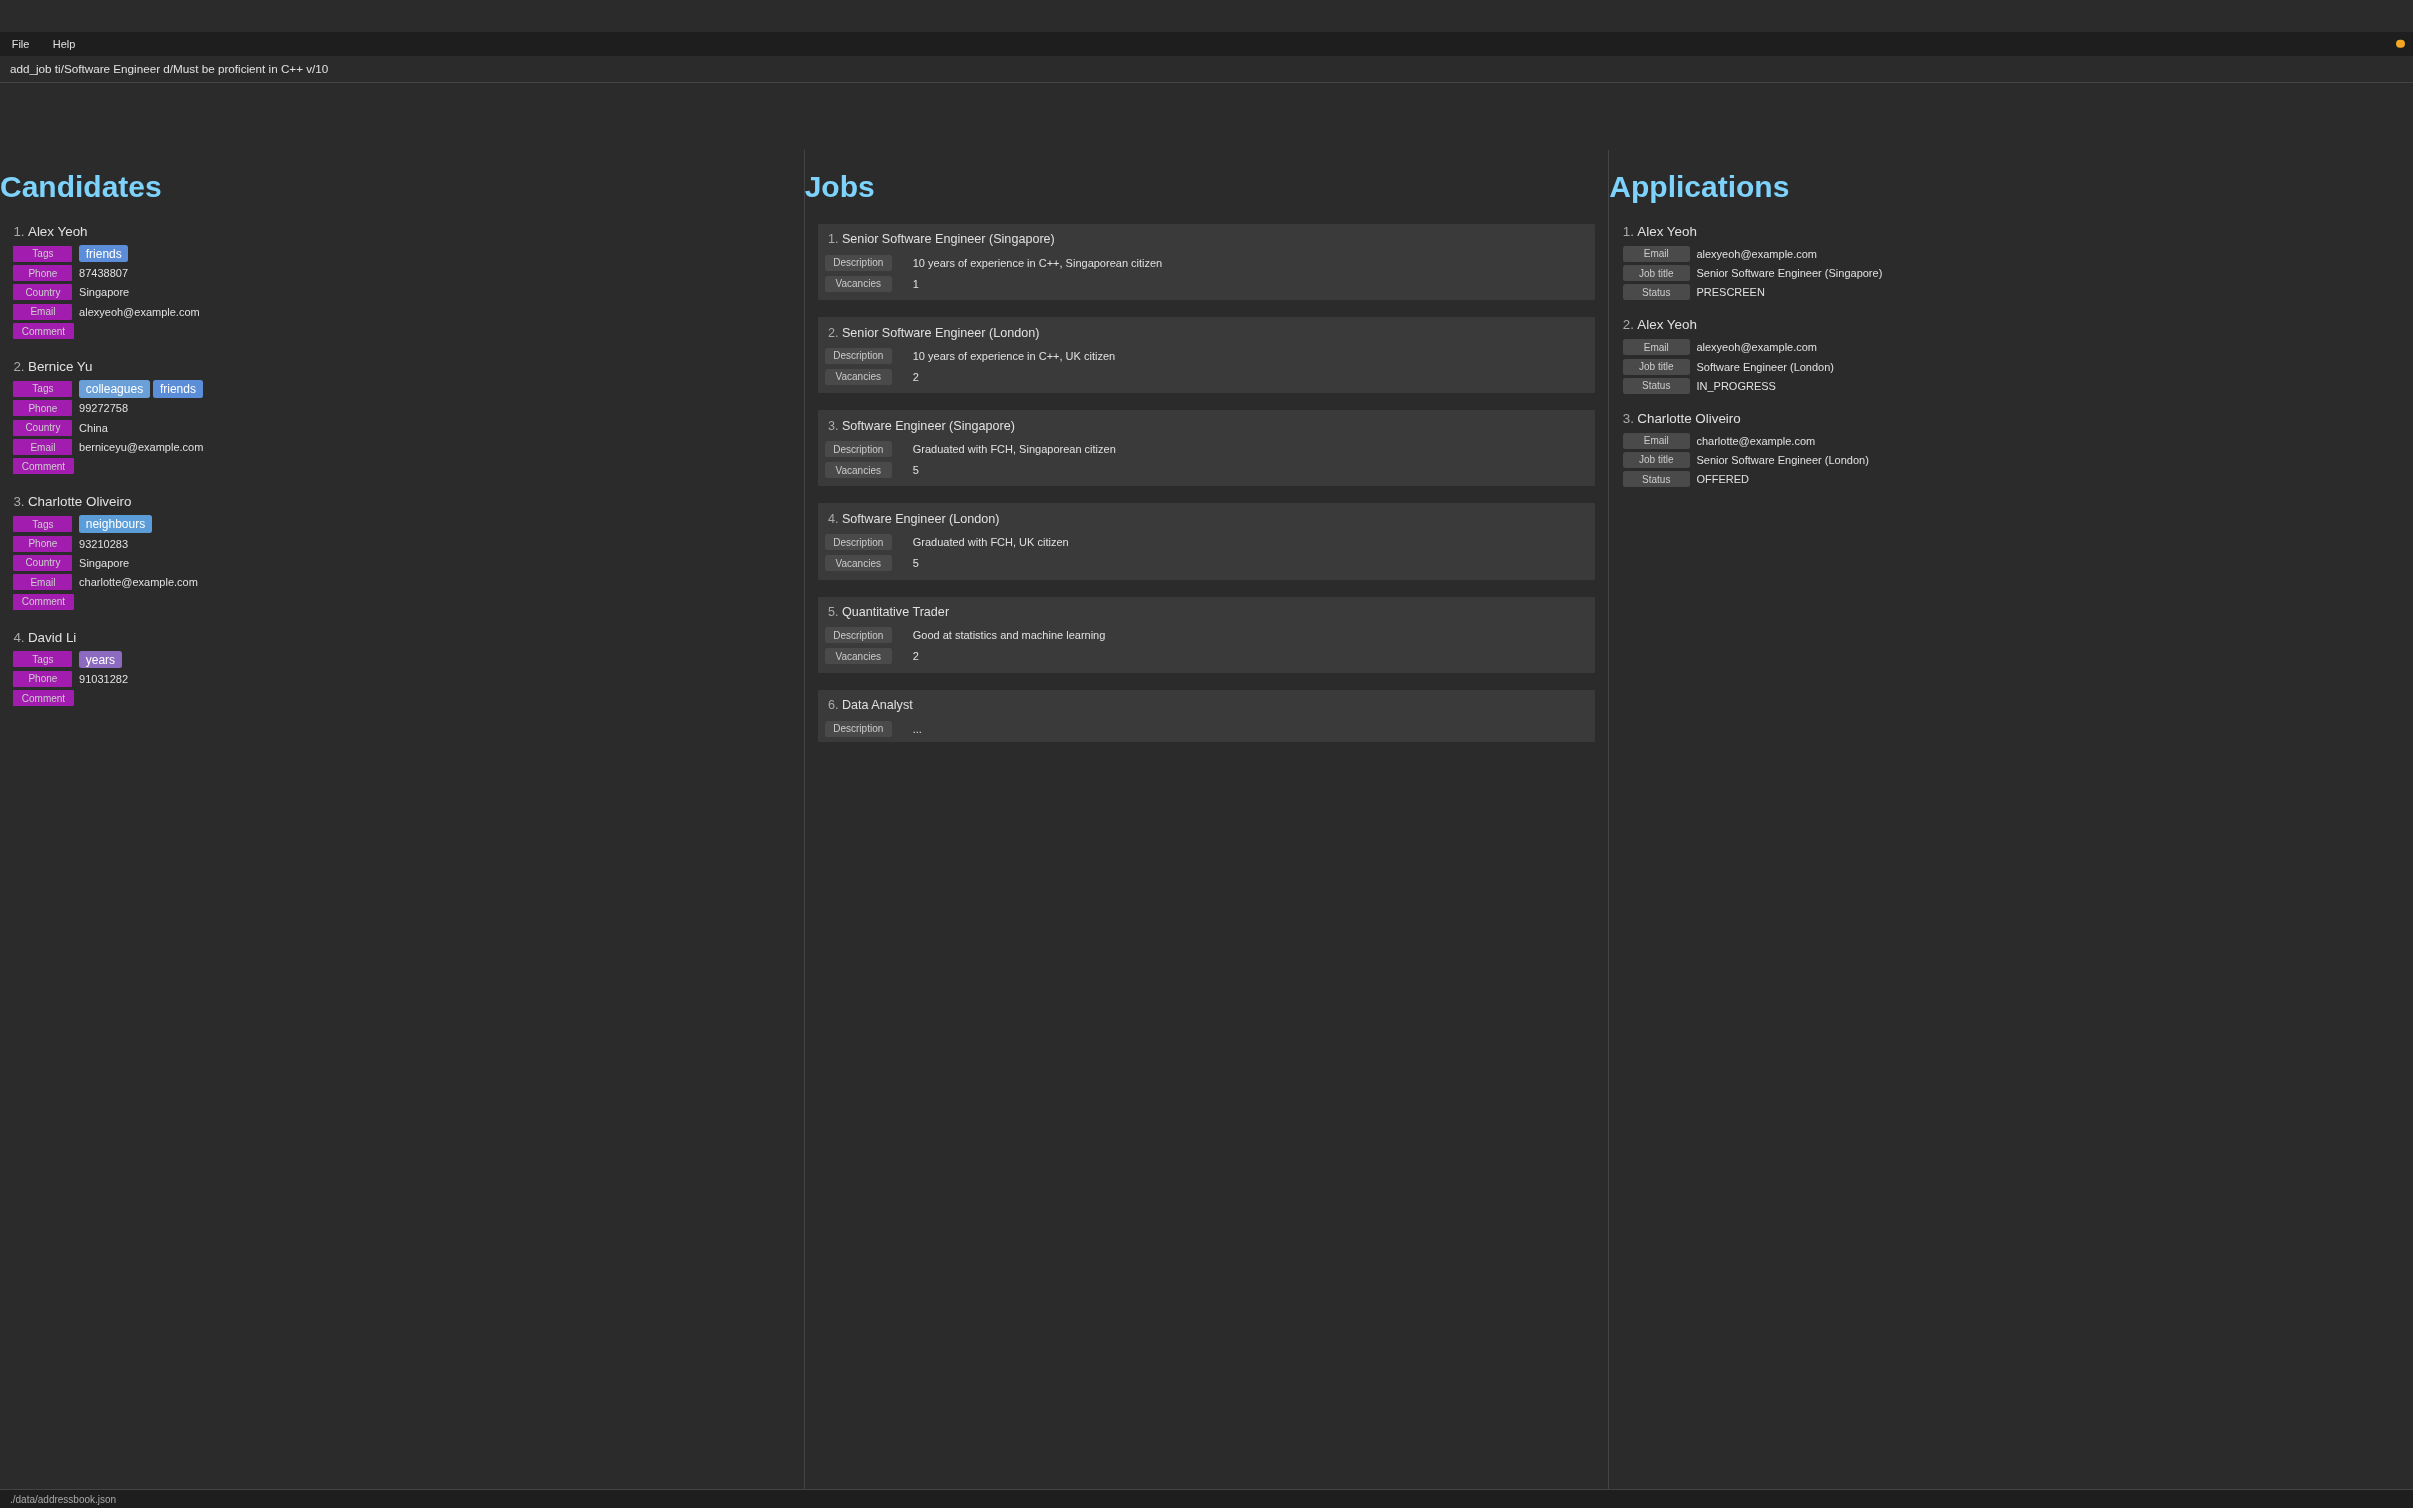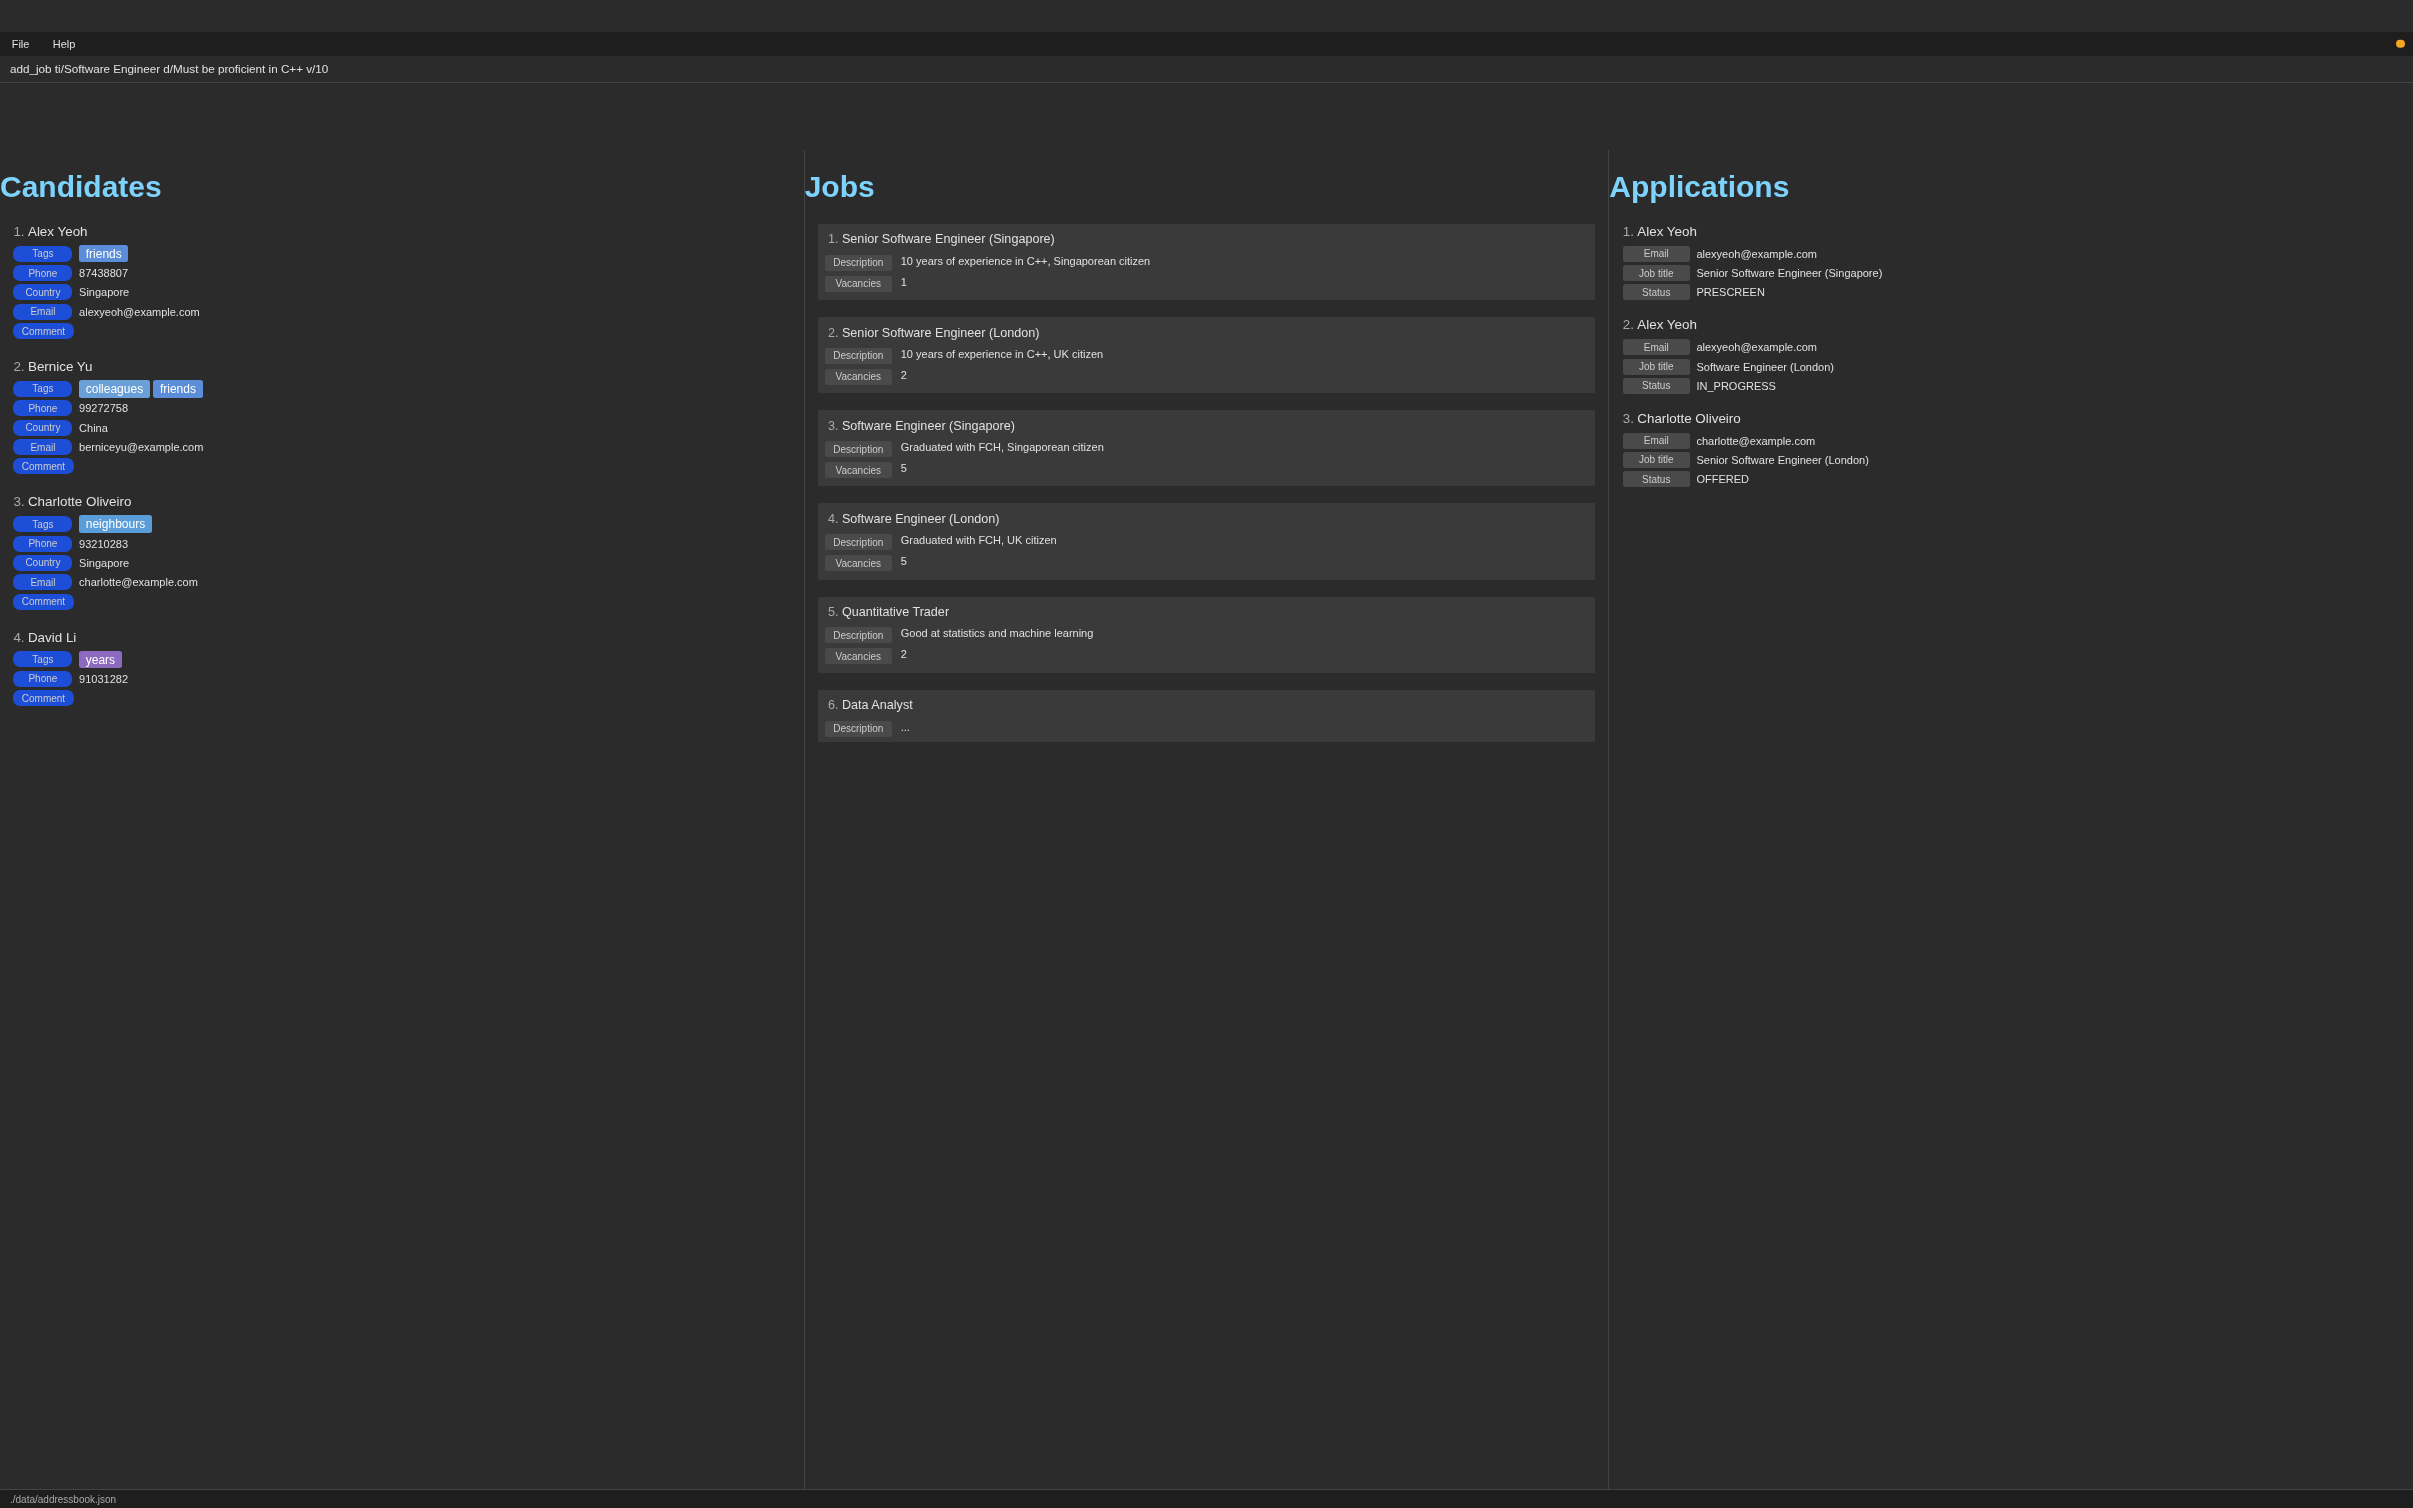--- a/index.html
+++ b/index.html
@@ -114,24 +114,24 @@
       color: #aaa;
       margin-right: 3.4px;
     }
     .field-row {
       display: flex;
       align-items: center;
       margin-bottom: 3.4px;
       gap: 6.7px;
     }
     .field-label {
-      background: #1d4ed8;
+      background: #a21caf;
       color: #ccc;
       padding: 2.5px 8.4px;
-      border-radius: 7px;
+      border-radius: 1px;
       font-size: 10px;
       min-width: 59px;
       text-align: center;
       flex-shrink: 0;
     }
     .field-value {
       color: #e0e0e0;
       font-size: 11px;
     }
     .tag-badge {
@@ -154,22 +154,23 @@
       overflow: hidden;
     }
     .job-title-row {
       padding: 8.4px 10px;
       font-size: 12.6px;
       font-weight: 400;
       color: #e0e0e0;
     }
     .job-field-row {
       display: flex;
+      align-items: center;
       margin: 0 6.7px 5px 6.7px;
-      gap: 9px;
+      gap: 21px;
     }
     .job-field-label {
       background: #4a4a4a;
       color: #ccc;
       padding: 2.5px 8.4px;
       border-radius: 2.5px;
       font-size: 10px;
       min-width: 67px;
       text-align: center;
       flex-shrink: 0;

